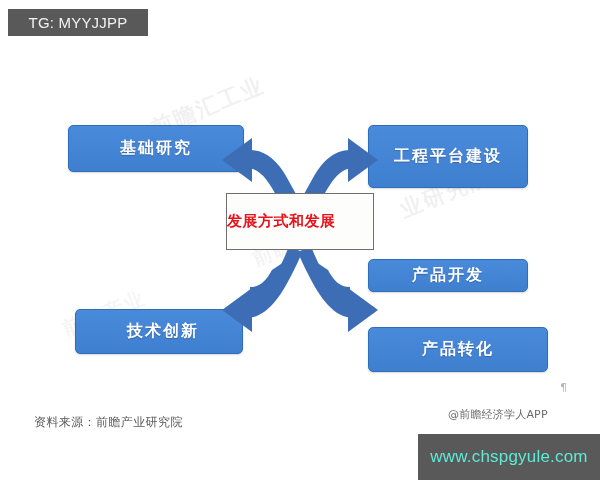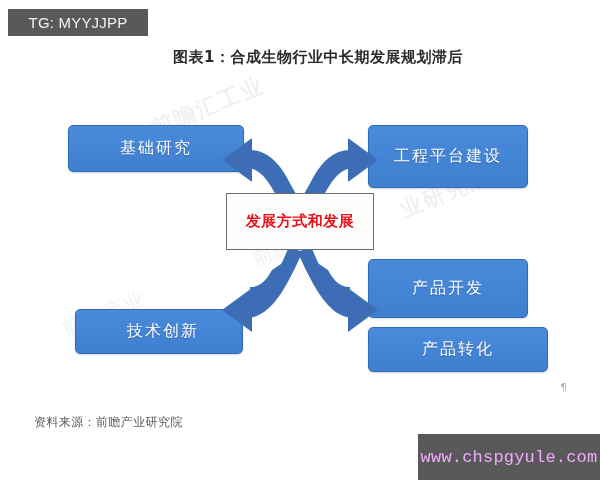--- a/index.html
+++ b/index.html
@@ -73,42 +73,41 @@
     border: 1px solid #2f6cba;
     border-radius: 5px;
     display: flex;
     align-items: center;
     justify-content: center;
     box-shadow: 0 1px 2px rgba(0,0,0,0.16);
   }
   .node-box .label {
     color: #ffffff;
     font-size: 16px;
-    font-weight: 400;
+    font-weight: 700;
     letter-spacing: 2px;
     font-family: "DejaVu Sans", sans-serif;
     text-shadow: 0 1px 1px rgba(0,0,0,0.22);
   }
 
   #box-basic-research    { left:  68px; top: 125px; width: 176px; height: 47px; }
   #box-platform          { left: 368px; top: 125px; width: 160px; height: 63px; }
-  #box-product-dev       { left: 368px; top: 259px; width: 160px; height: 59px; }
+  #box-product-dev       { left: 368px; top: 259px; width: 160px; height: 33px; }
   #box-product-transform { left: 368px; top: 327px; width: 180px; height: 45px; }
   #box-tech-innovation   { left:  75px; top: 309px; width: 168px; height: 45px; padding-left: 8px; }
 
   
   #center-callout {
     position: absolute;
     left: 226px; top: 193px;
     width: 148px; height: 57px;
     background: #fdfdfc;
     border: 1.4px solid #6e6e6e;
     display: flex;
     flex-direction: column;
-    align-items: center;
     justify-content: center;
     z-index: 6;
   }
   #center-callout .rline {
     color: #e8131a;
     font-size: 15px;
     font-weight: 700;
     line-height: 1.38;
     letter-spacing: 0.5px;
     font-family: "DejaVu Sans", sans-serif;
@@ -153,41 +152,40 @@
   #site-watermark {
     position: absolute;
     left: 418px; top: 434px;
     width: 182px; height: 46px;
     background: #595959;
     display: flex;
     align-items: center;
     justify-content: center;
   }
   #site-watermark span {
-    color: #f0abfc;
+    color: #5eead4;
     font-size: 17px;
-    font-family: Liberation Mono, monospace;
+    font-family: Liberation Sans, sans-serif;
     letter-spacing: 0.2px;
   }
 </style>
 </head>
 <body>
 
 <div id="canvas">
 
   <div class="wm wm-1">前瞻汇工业</div>
   <div class="wm wm-2">业研究院</div>
   <div class="wm wm-3">前瞻研究</div>
   <div class="wm wm-4">前瞻产业</div>
 
   <div id="tg-badge">
     <span>TG: MYYJJPP</span>
   </div>
 
-  <div id="chart-title">图表1：合成生物行业中长期发展规划滞后</div>
 
   <svg id="arrows" viewBox="0 0 600 480" xmlns="http://www.w3.org/2000/svg">
     <defs>
       <linearGradient id="arrGrad" x1="0" y1="0" x2="0" y2="1">
         <stat></stat>
         <stop offset="0%" stop-color="#4a7cc4"></stop>
         <stop offset="100%" stop-color="#36639f"></stop>
       </linearGradient>
     </defs>
 
@@ -298,19 +296,20 @@
 
   <div class="node-box" id="box-tech-innovation">
     <span class="label">技术创新</span>
   </div>
 
   <div id="center-callout">
     <div class="rline">发展方式和发展</div>
   </div>
 
   <div id="source-note">资料来源：前瞻产业研究院</div>
+  <div id="app-credit">@前瞻经济学人APP</div>
   <div id="pilcrow-mark">¶</div>
 
   <div id="site-watermark">
     <span>www.chspgyule.com</span>
   </div>
 
 </div>
 
 </body></html>

